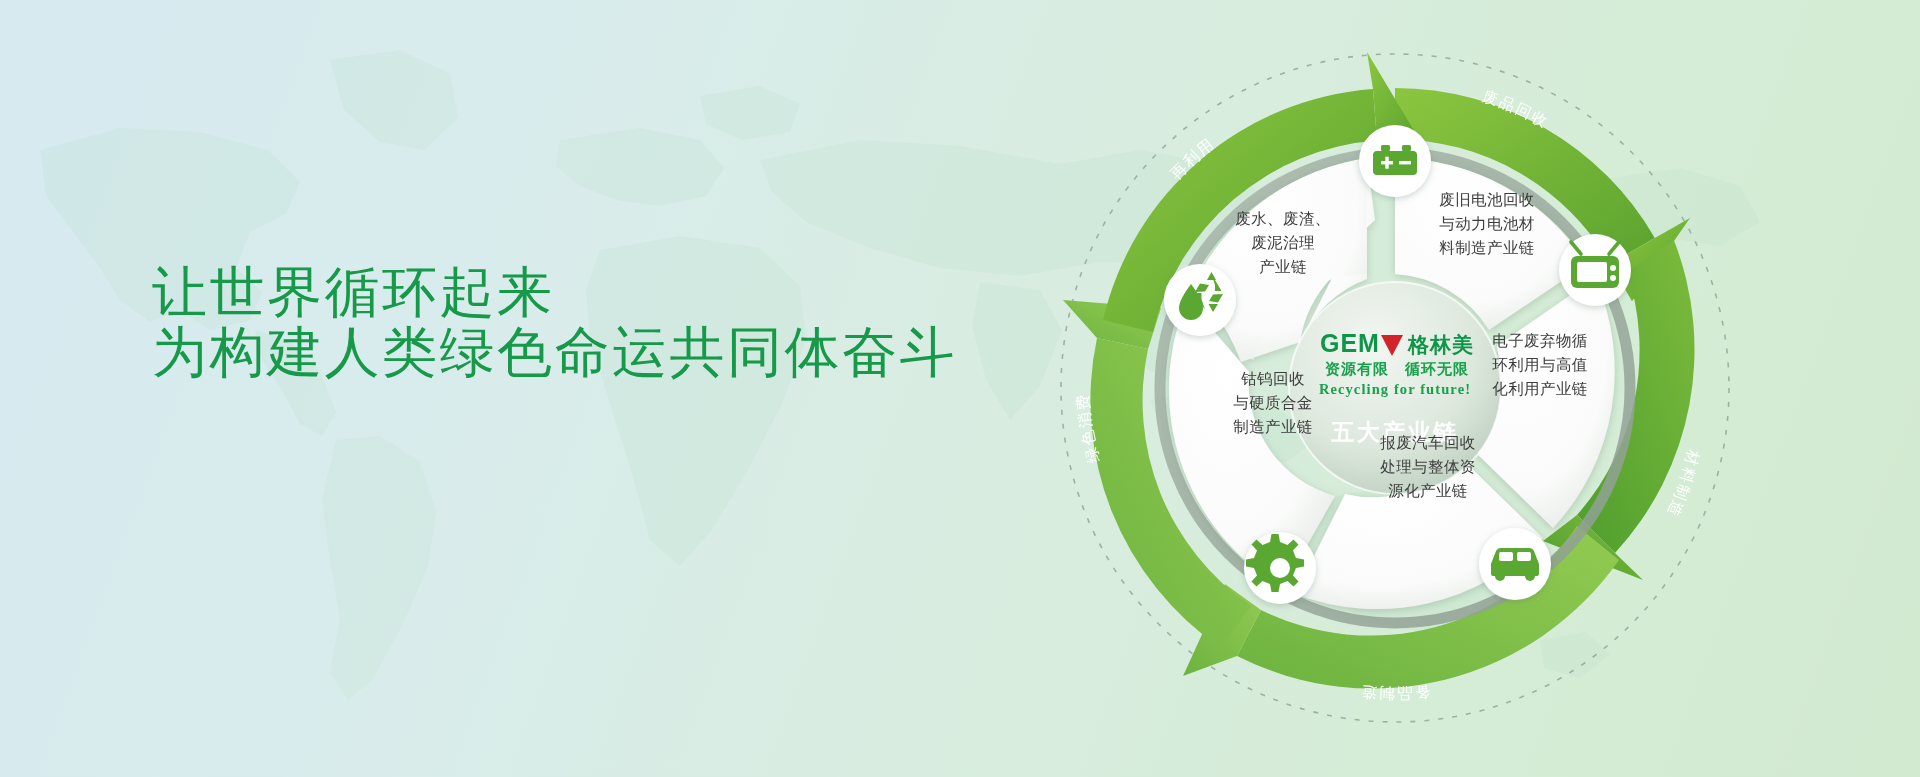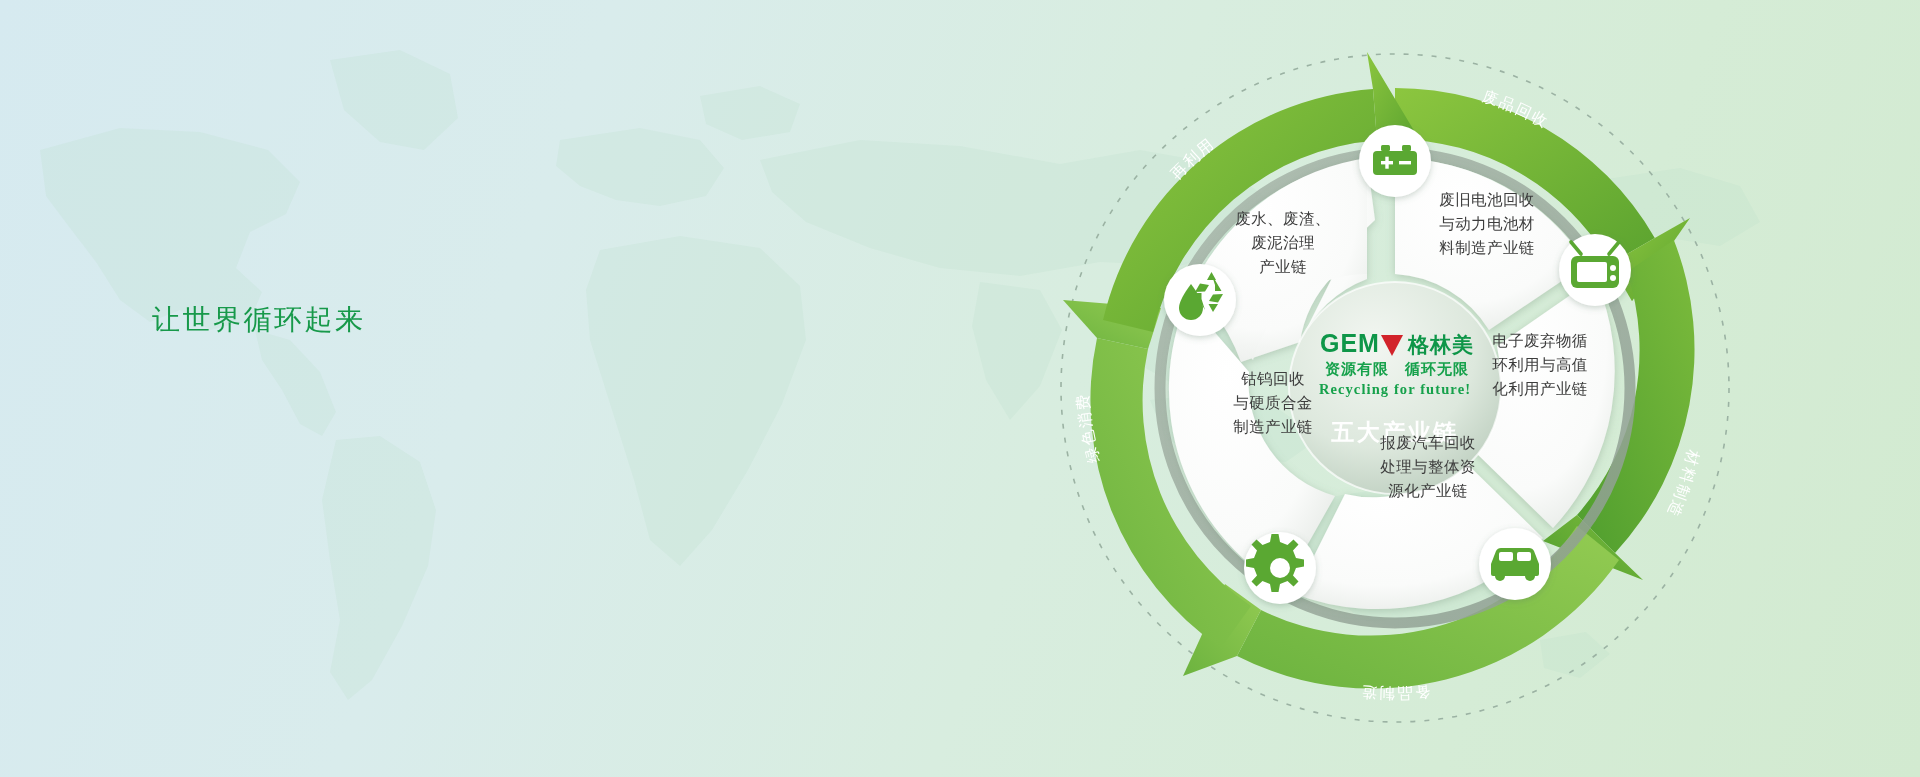--- a/index.html
+++ b/index.html
@@ -34,26 +34,25 @@
 
   
   #headline {
     position: absolute;
     left: 152px;
     top: 262px;
     width: 760px;
   }
   .headline-line {
     color: #17994a;
-    font-size: 28px;
+    font-size: 55px;
     line-height: 60px;
     letter-spacing: 2.5px;
     font-weight: 400;
     white-space: nowrap;
-    margin-top: 28px;
   }
 
   
   #infographic {
     position: absolute;
     left: 1015px;
     top: 8px;
     width: 760px;
     height: 760px;
   }
@@ -147,20 +146,21 @@
 
       <path d="M1310 500 L1400 486 L1486 502 L1528 546 L1510 604 L1440 636 L1362 620 L1310 578 L1296 534 Z"></path>
       <path d="M1540 640 L1586 632 L1610 654 L1580 678 L1544 668 Z"></path>
 
       <path d="M1600 180 L1680 168 L1740 186 L1760 222 L1720 246 L1656 236 L1612 212 Z"></path>
     </g>
   </svg>
 
   <div id="headline">
     <div class="headline-line">让世界循环起来</div>
+    <div class="headline-line">为构建人类绿色命运共同体奋斗</div>
   </div>
 
   <div id="infographic">
     <svg width="760" height="760" viewBox="0 0 760 760">
 
       <defs>
 
         <linearGradient id="gArcA" x1="0" y1="0" x2="1" y2="1">
           <stop offset="0%" stop-color="#8cc63f"></stop>
           <stop offset="100%" stop-color="#5ba32f"></stop>

